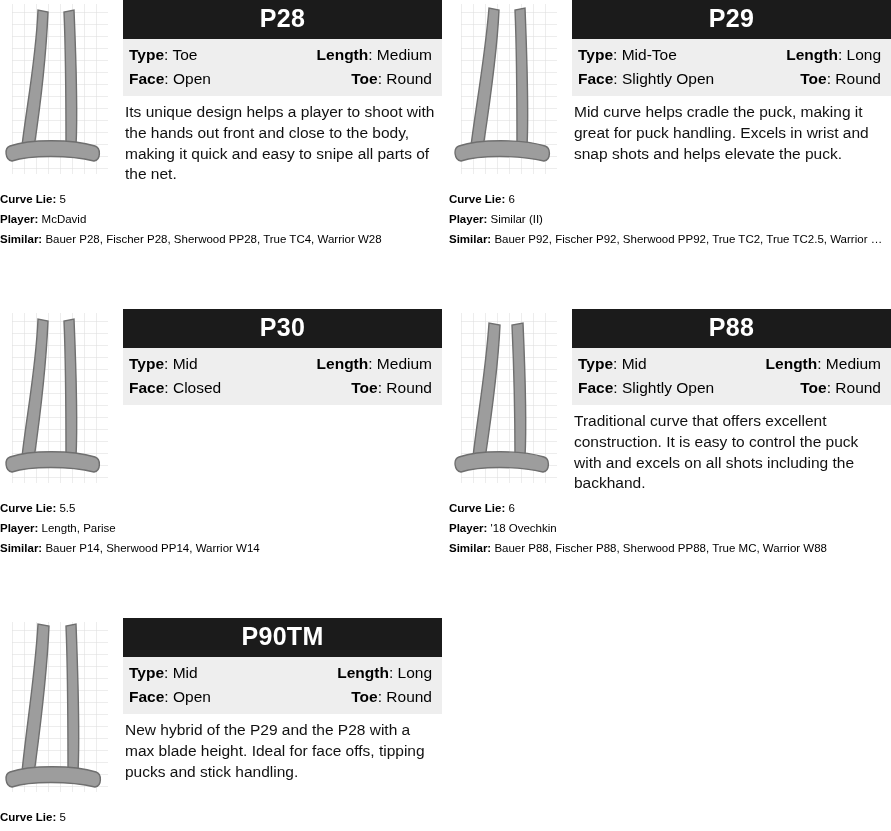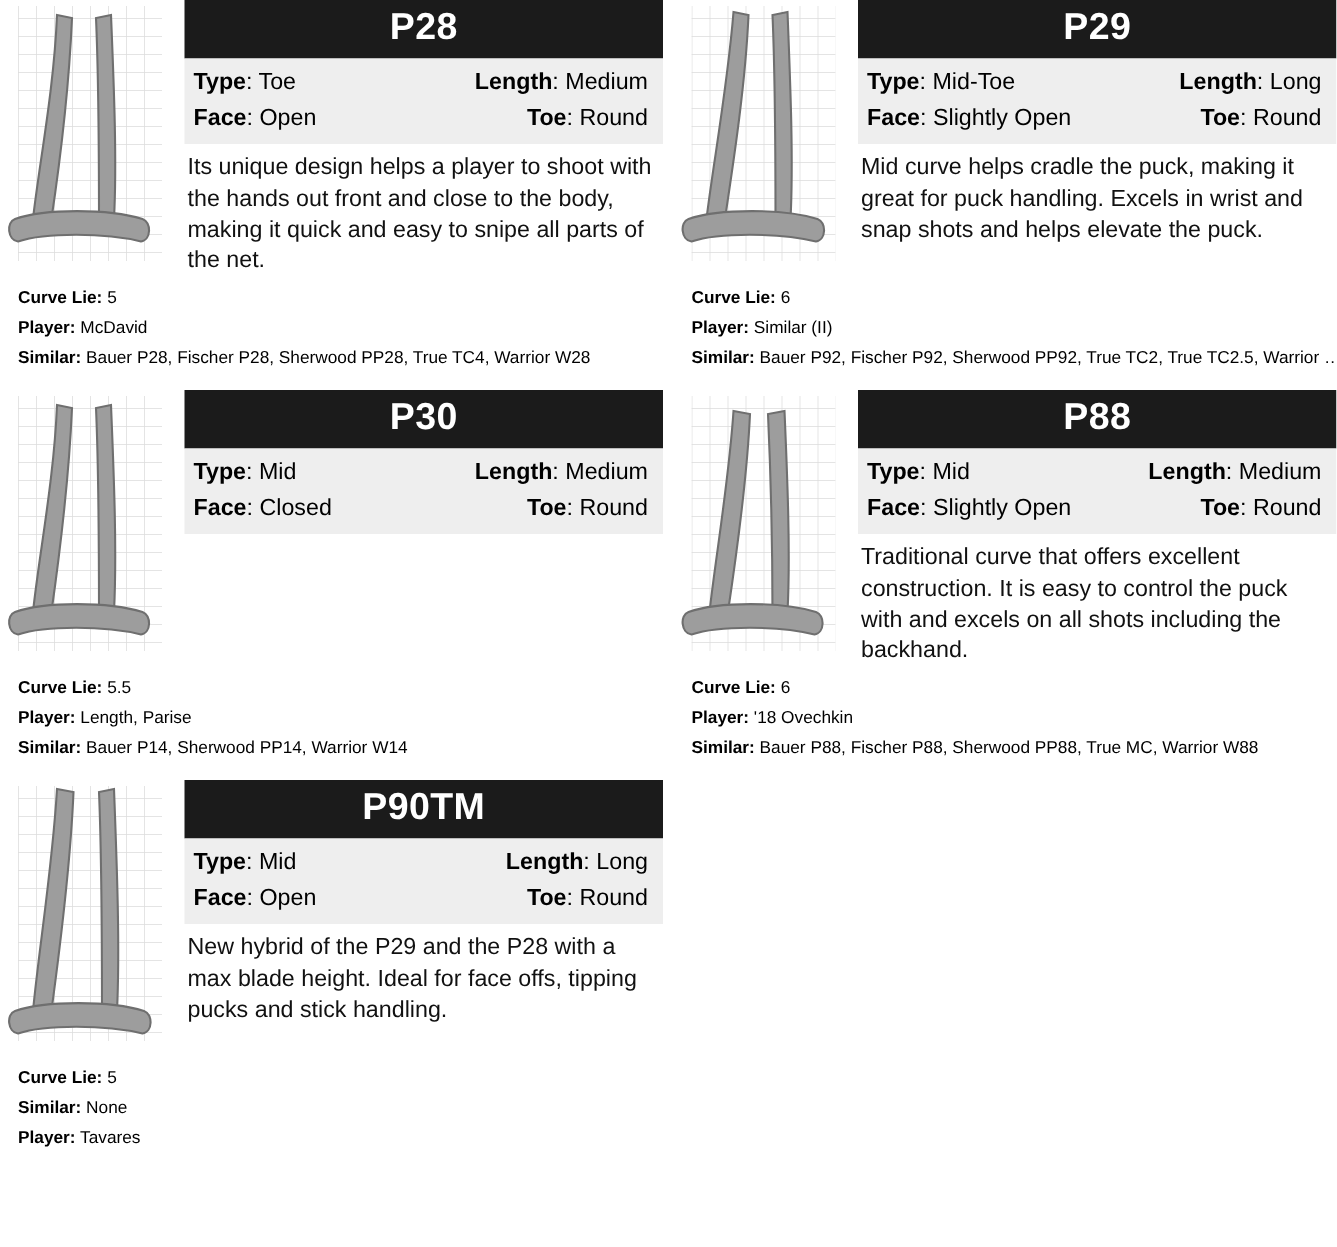--- a/index.html
+++ b/index.html
@@ -25,21 +25,21 @@
     grid-template-columns: 442px 442px;
     column-gap: 7px;
     row-gap: 0px;
     top: 0;
     left: 0;
     width: 891px;
   }
   .card {
     position: relative;
     width: 442px;
-    height: 260px;
+    height: 309px;
     box-sizing: border-box;
   }
   .card.empty { visibility: hidden; }
 
   .blade-box {
     position: absolute;
     left: 0;
     top: 0;
     width: 120px;
     height: 185px;
@@ -81,21 +81,21 @@
     font-weight: bold;
   }
   .desc {
     font-size: 15.5px;
     line-height: 1.33;
     padding: 6px 2px 0 2px;
     color: #111111;
   }
   .meta {
     position: absolute;
-    left: 12px;
+    left: 0;
     top: 189px;
     width: 442px;
     font-size: 11.5px;
     line-height: 1.75;
   }
   .meta-row {
     white-space: nowrap;
     overflow: hidden;
     text-overflow: ellipsis;
   }

